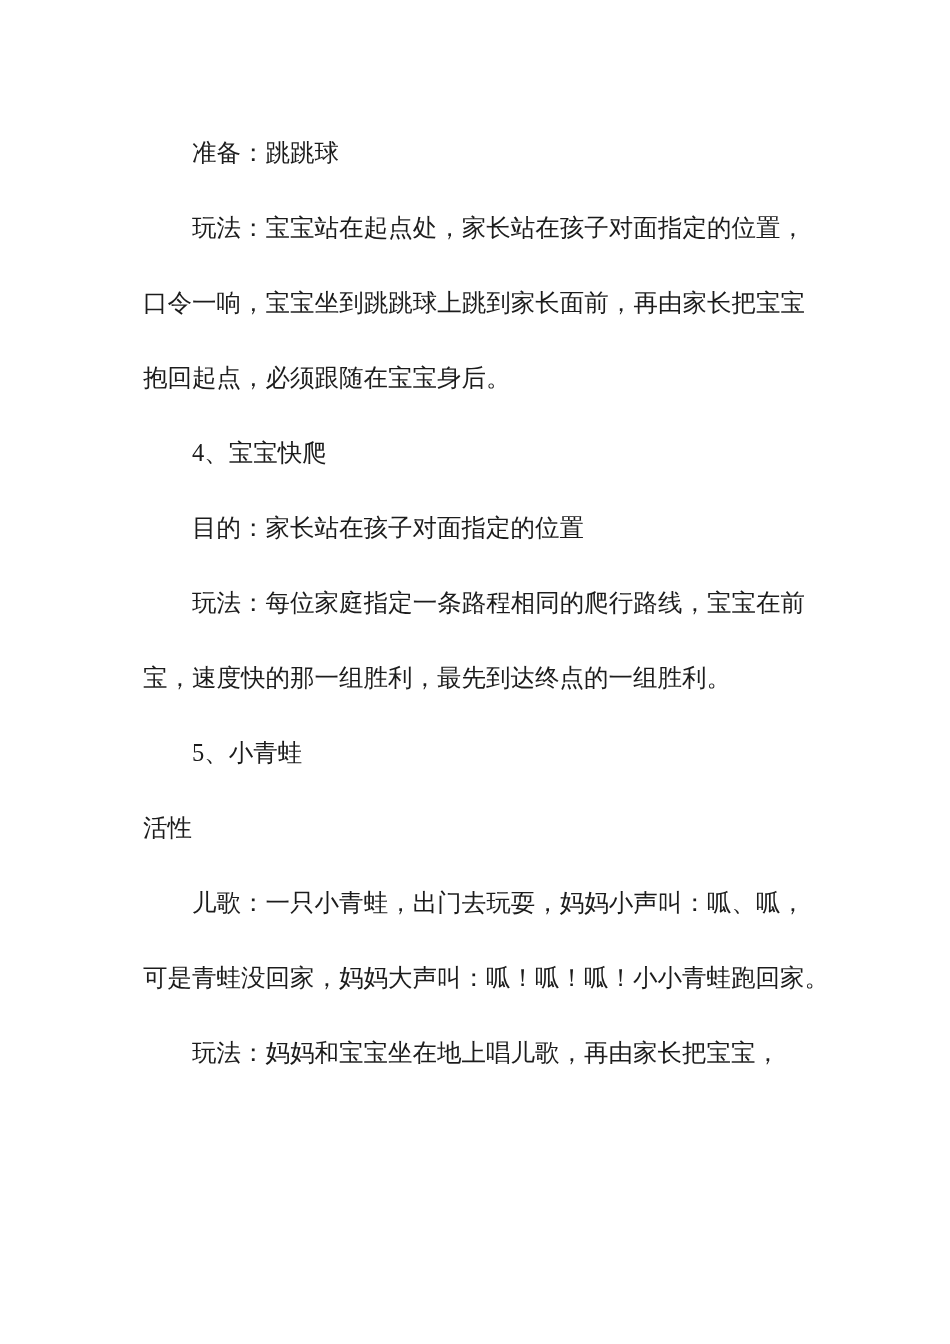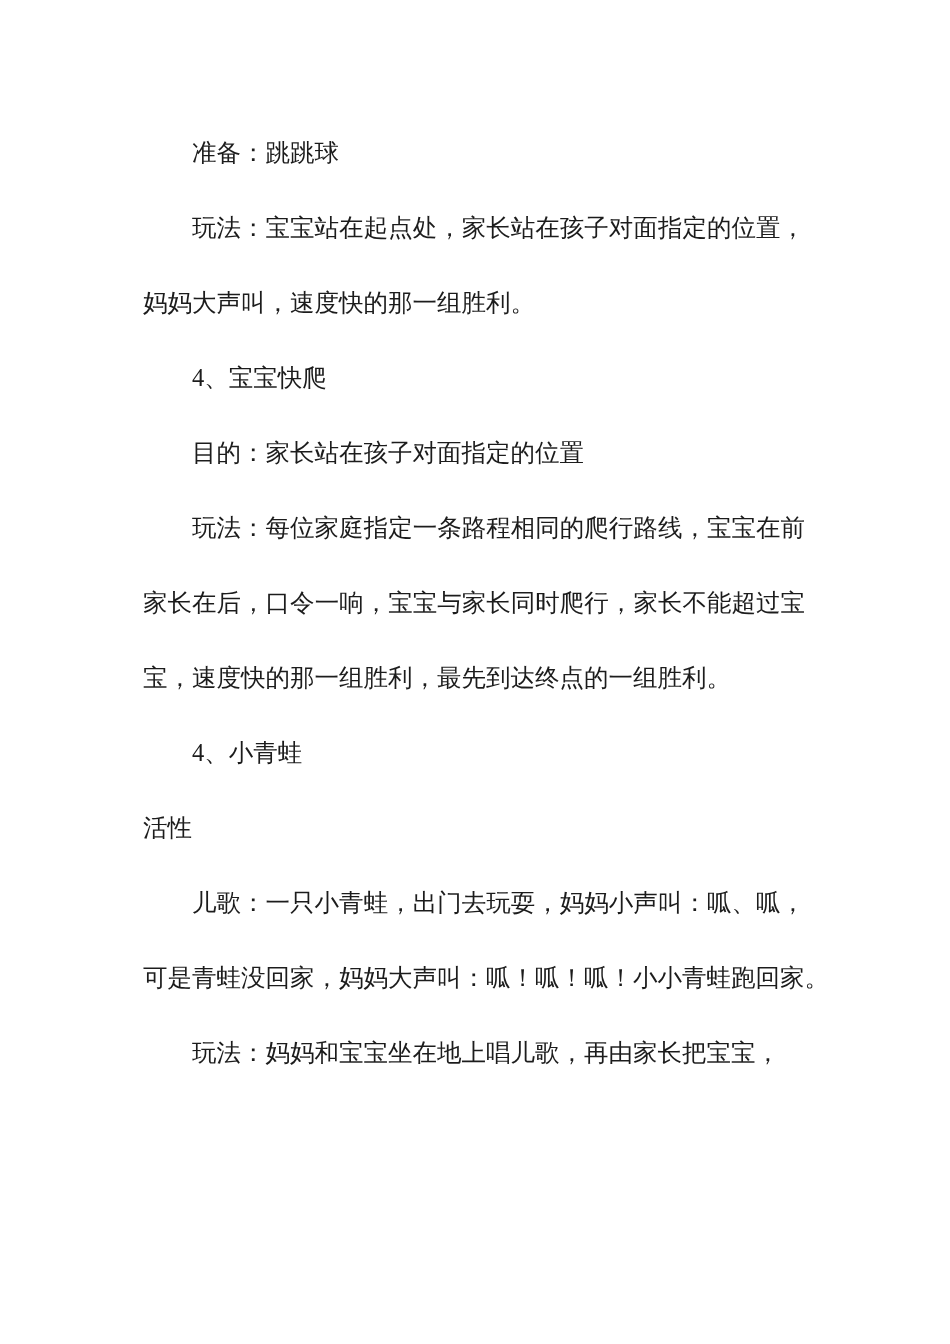--- a/index.html
+++ b/index.html
@@ -43,35 +43,35 @@
 </head>
 <body style="background: rgb(255, 255, 255); color: rgb(28, 28, 28);">
 
 <div class="page">
   <div class="doc-body">
       <div class="paragraph">
         <div class="line first">准备：跳跳球</div>
       </div>
       <div class="paragraph">
         <div class="line first fill">玩法：宝宝站在起点处，家长站在孩子对面指定的位置，</div>
-        <div class="line">妈妈大声叫，速度快的那一组胜利。</div>
+        <div class="line fill">口令一响，宝宝坐到跳跳球上跳到家长面前，再由家长把宝宝</div>
+        <div class="line">抱回起点，必须跟随在宝宝身后。</div>
       </div>
       <div class="paragraph">
         <div class="line first">4、宝宝快爬</div>
       </div>
       <div class="paragraph">
         <div class="line first">目的：家长站在孩子对面指定的位置</div>
       </div>
       <div class="paragraph">
         <div class="line first fill">玩法：每位家庭指定一条路程相同的爬行路线，宝宝在前</div>
-        <div class="line fill">家长在后，口令一响，宝宝与家长同时爬行，家长不能超过宝</div>
         <div class="line">宝，速度快的那一组胜利，最先到达终点的一组胜利。</div>
       </div>
       <div class="paragraph">
-        <div class="line first">4、小青蛙</div>
+        <div class="line first">5、小青蛙</div>
       </div>
       <div class="paragraph">
         <div class="line">活性</div>
       </div>
       <div class="paragraph">
         <div class="line first fill">儿歌：一只小青蛙，出门去玩耍，妈妈小声叫：呱、呱，</div>
         <div class="line">可是青蛙没回家，妈妈大声叫：呱！呱！呱！小小青蛙跑回家。</div>
       </div>
       <div class="paragraph">
         <div class="line first">玩法：妈妈和宝宝坐在地上唱儿歌，再由家长把宝宝，</div>

